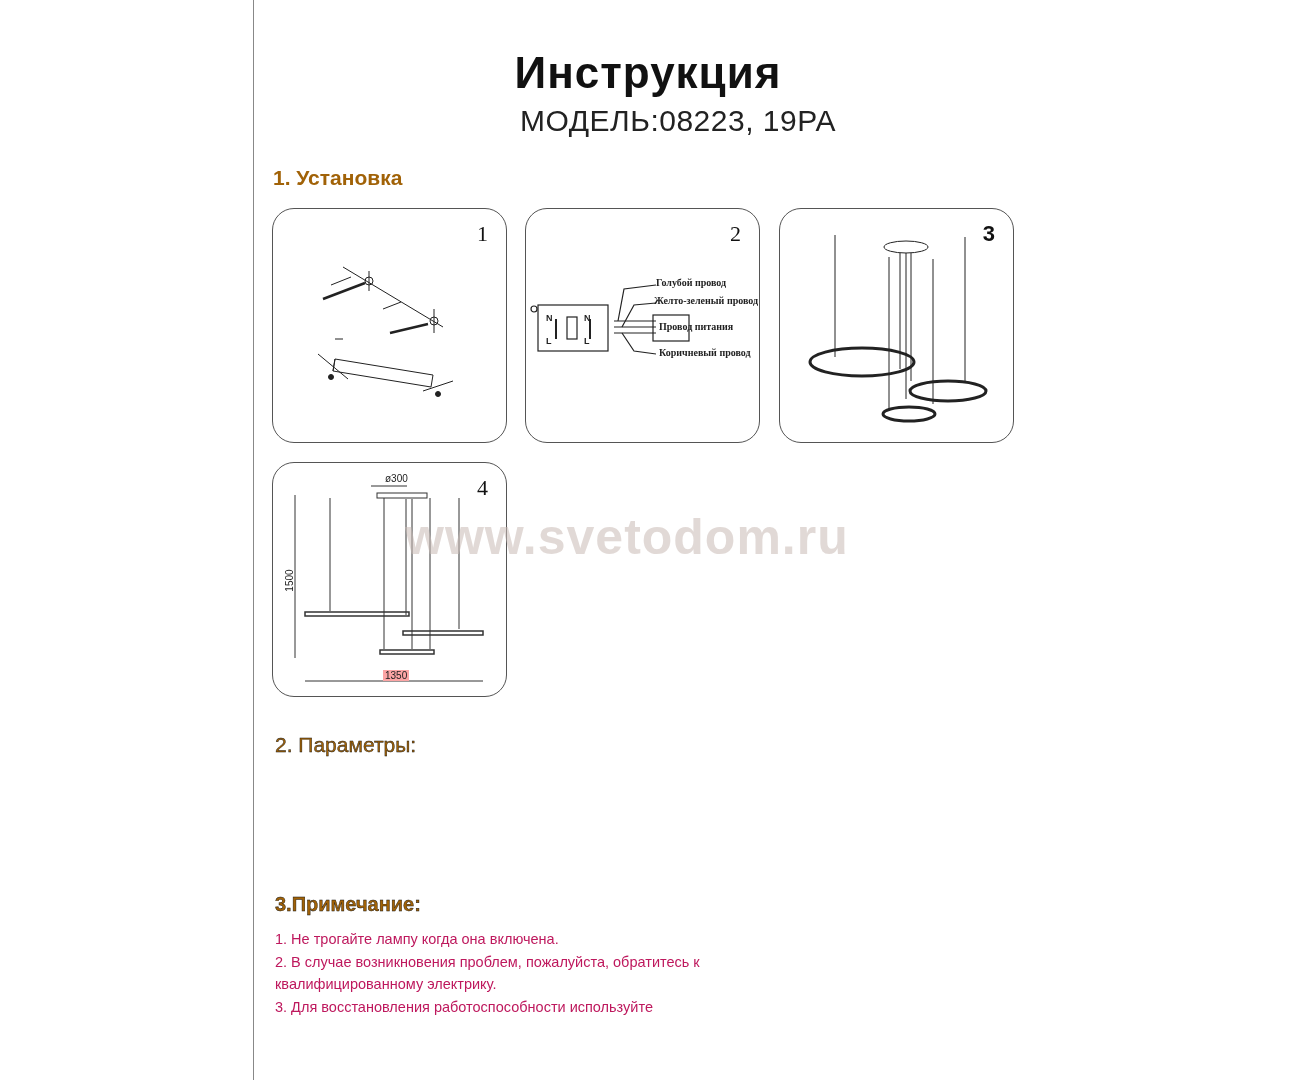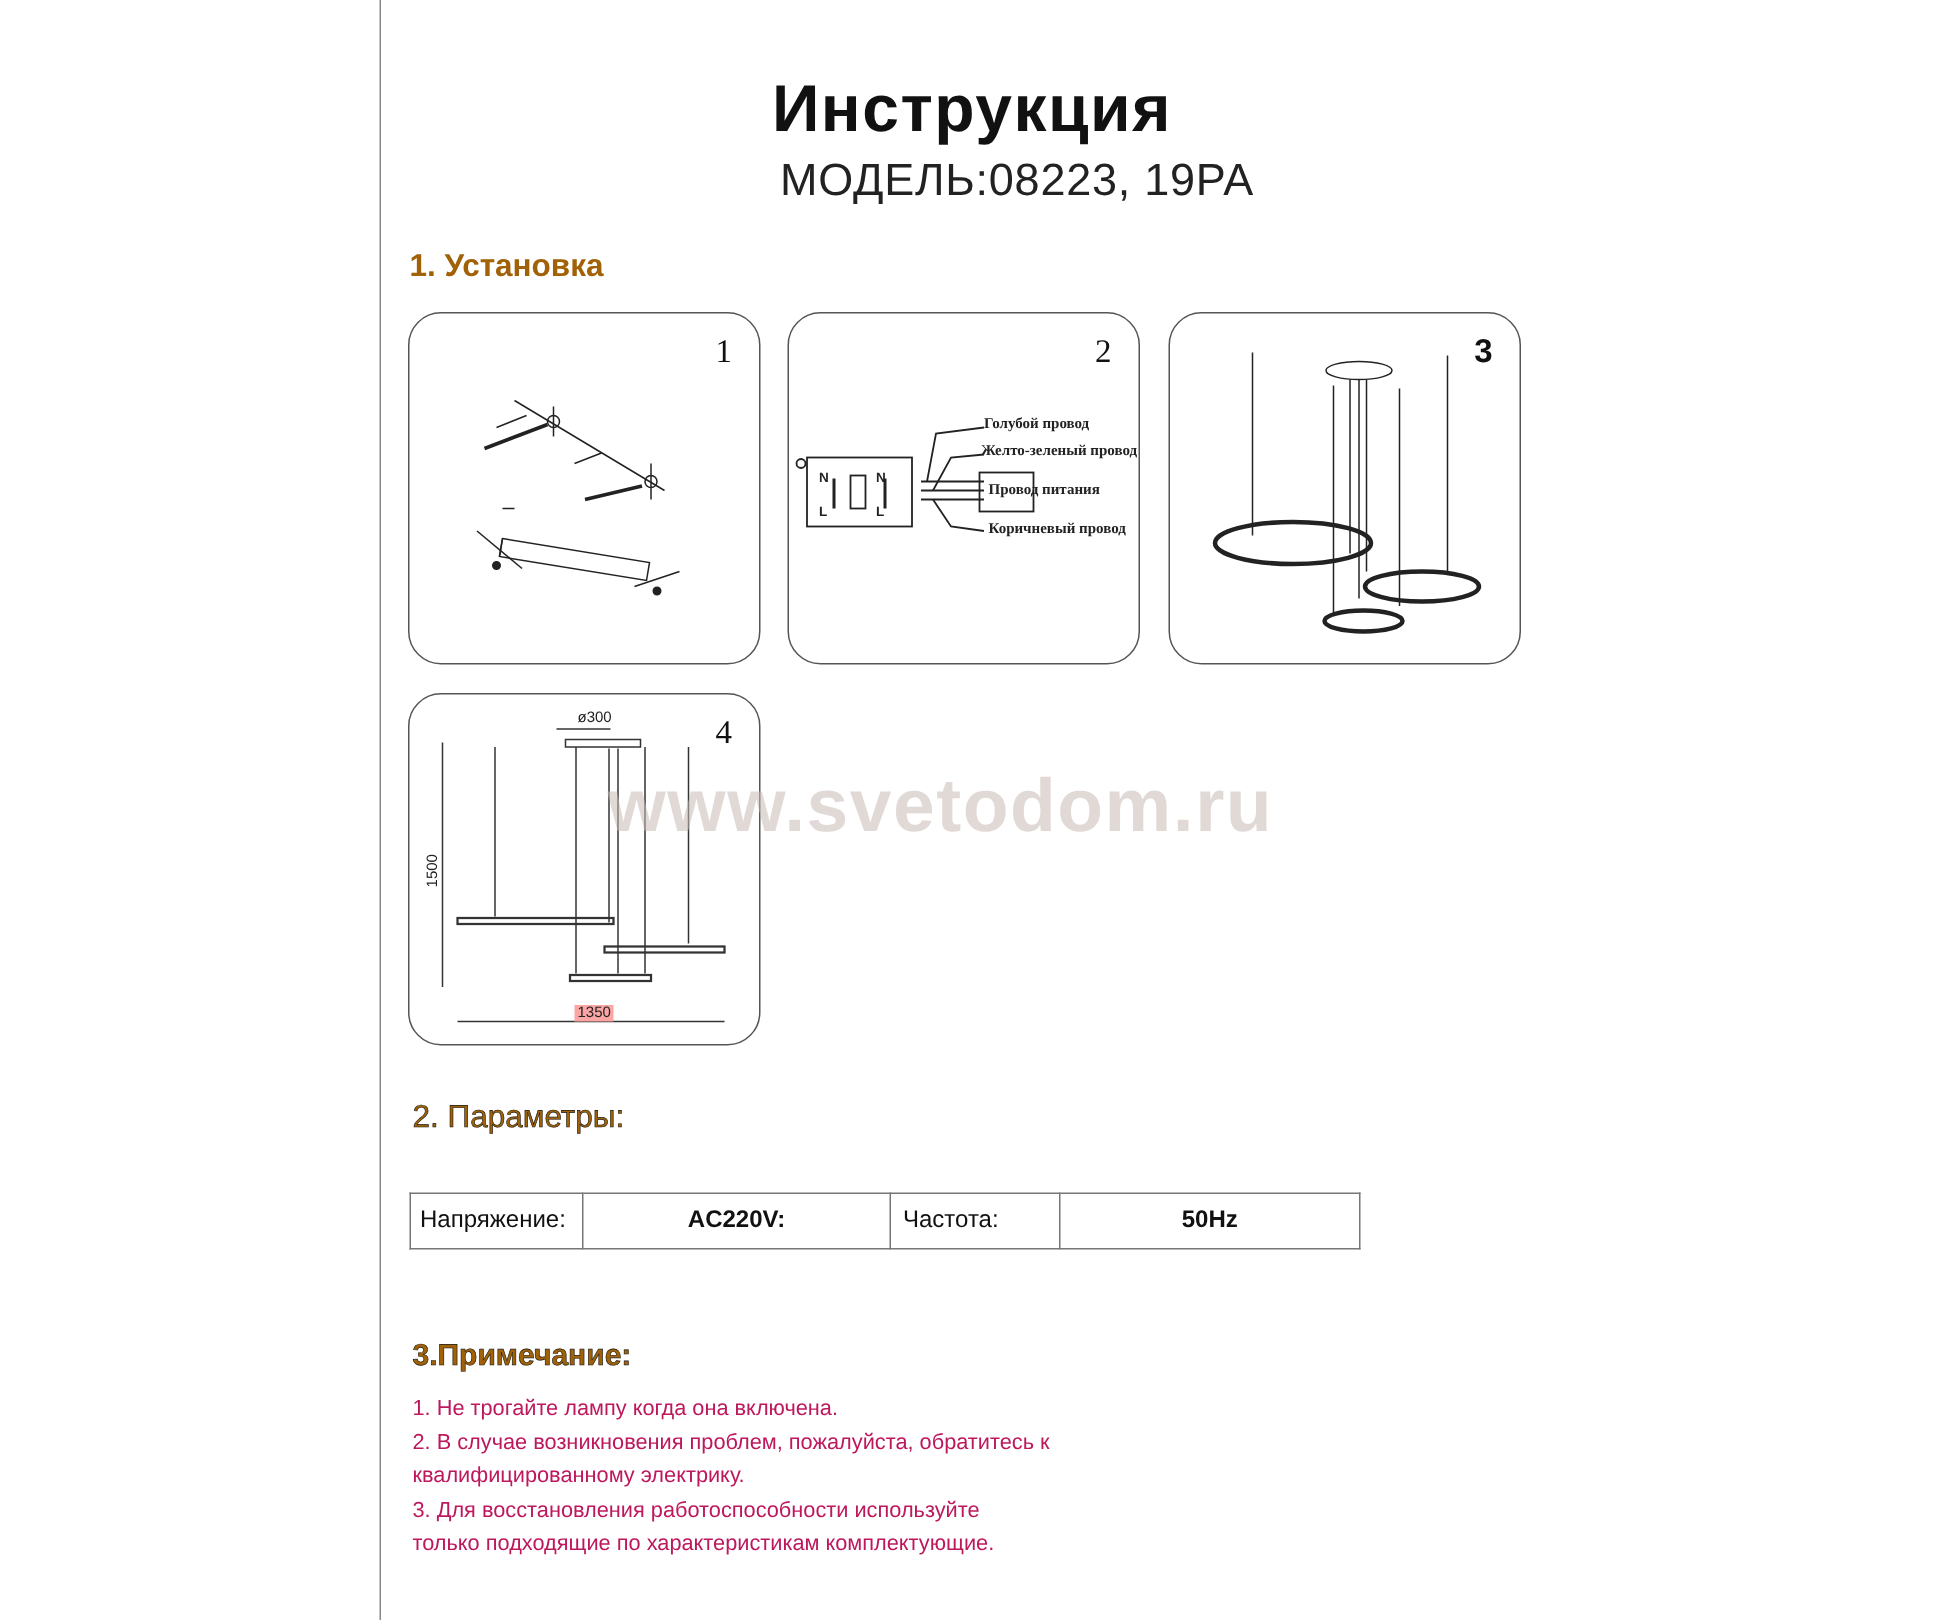--- a/index.html
+++ b/index.html
@@ -140,30 +140,23 @@
   <div class="dim-label" style="left:5px; top:112px; transform: rotate(-90deg);">1500</div>
   <div class="dim-label" style="left:110px; top:207px; background:#fca5a5; padding:0 2px;">1350</div>
 </div>
 
 <div class="watermark">www.svetodom.ru</div>
 
 <div class="section-h h2">2. Параметры:</div>
 
 <table class="params">
   <tbody>
-      <tr>
-    <td class="lbl">Напряжение:</td>
-    <td class="val">AC220V:</td>
-    <td class="lbl2">Частота:</td>
-    <td class="val2">50Hz</td>
-  </tr>
 </tbody>
   </table>
 
 <div class="section-h h3">3.Примечание:</div>
 
 <div class="notes">
   <div>1. Не трогайте лампу когда она включена.</div>
   <div>2. В случае возникновения проблем, пожалуйста, обратитесь к</div>
   <div>квалифицированному электрику.</div>
   <div>3. Для восстановления работоспособности используйте</div>
-  <div>только подходящие по характеристикам комплектующие.</div>
 </div>
 
 </body></html>

